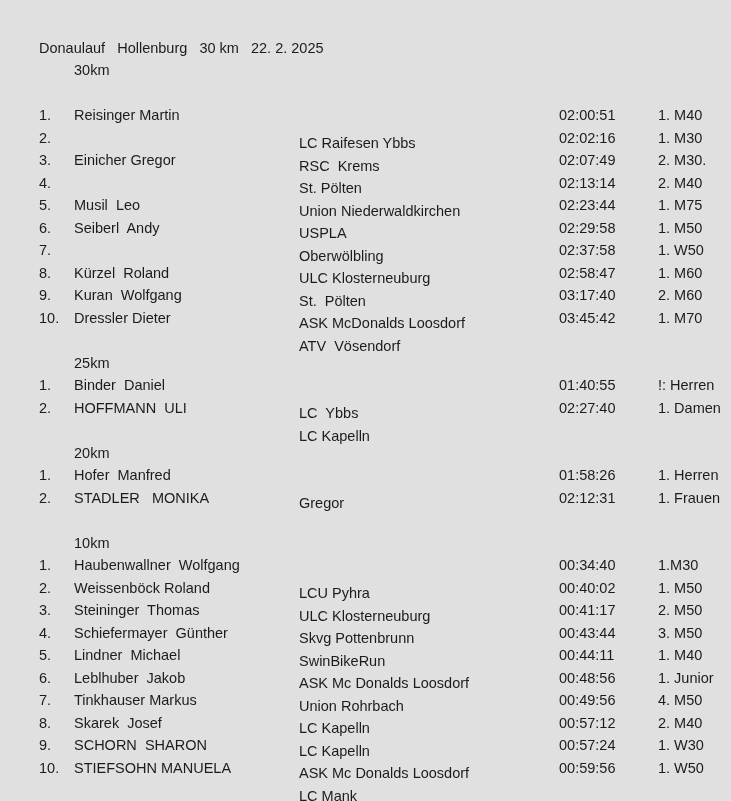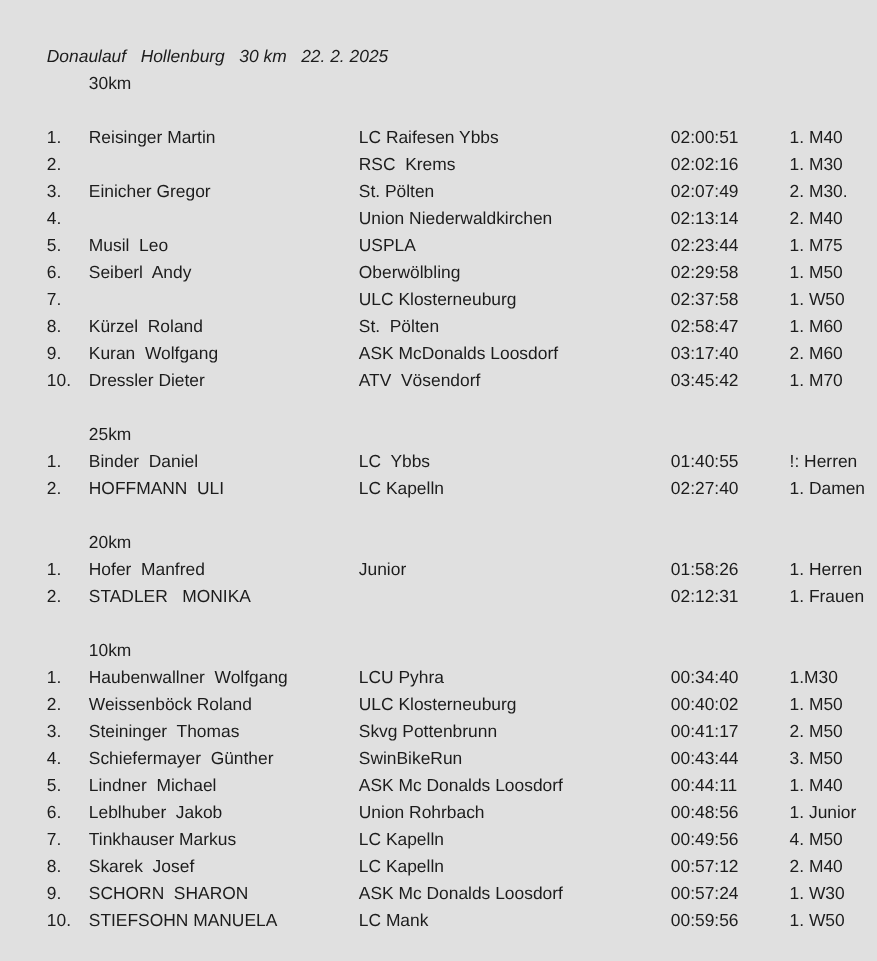--- a/index.html
+++ b/index.html
@@ -15,21 +15,20 @@
       font-family: "Liberation Sans", "DejaVu Sans", sans-serif;
       font-size: 14.5px;
       color: #1c1c1c;
     }
     .title {
       position: absolute;
       left: 39px;
       top: 38px;
       white-space: pre;
       line-height: 20px;
-      font-style: italic;
     }
     .section-label {
       position: absolute;
       left: 74px;
       white-space: pre;
       line-height: 20px;
       text-align: center;
     }
     .row {
       position: absolute;
@@ -37,21 +36,21 @@
       width: 731px;
       height: 22px;
       line-height: 20px;
     }
     .row span {
       position: absolute;
       white-space: pre;
     }
     .c-rank { left: 39px; }
     .c-name { left: 74px; }
-    .c-club { left: 299px; }
+    .c-club { left: 299px; margin-top: 28px; }
     .c-time { left: 559px; }
     .c-cat  { left: 658px; }
   </style>
 </head>
 <body>
 
 <div>
   <div class="title">Donaulauf   Hollenburg   30 km   22. 2. 2025</div>
 
   <div class="section-label" style="top:60px">30km</div>
@@ -141,21 +140,21 @@
         <span class="c-time">02:27:40</span>
         <span class="c-cat">1. Damen</span>
       </div>
     </div>
 
   <div class="section-label" style="top:443px">20km</div>
   <div id="sec2">
       <div class="row" style="top: 465px;">
         <span class="c-rank">1.</span>
         <span class="c-name">Hofer  Manfred</span>
-        <span class="c-club">Junior</span>
+        <span class="c-club">Gregor</span>
         <span class="c-time">01:58:26</span>
         <span class="c-cat">1. Herren</span>
       </div>
       <div class="row" style="top: 487.5px;">
         <span class="c-rank">2.</span>
         <span class="c-name">STADLER   MONIKA</span>
         <span class="c-time">02:12:31</span>
         <span class="c-cat">1. Frauen</span>
       </div>
     </div>

